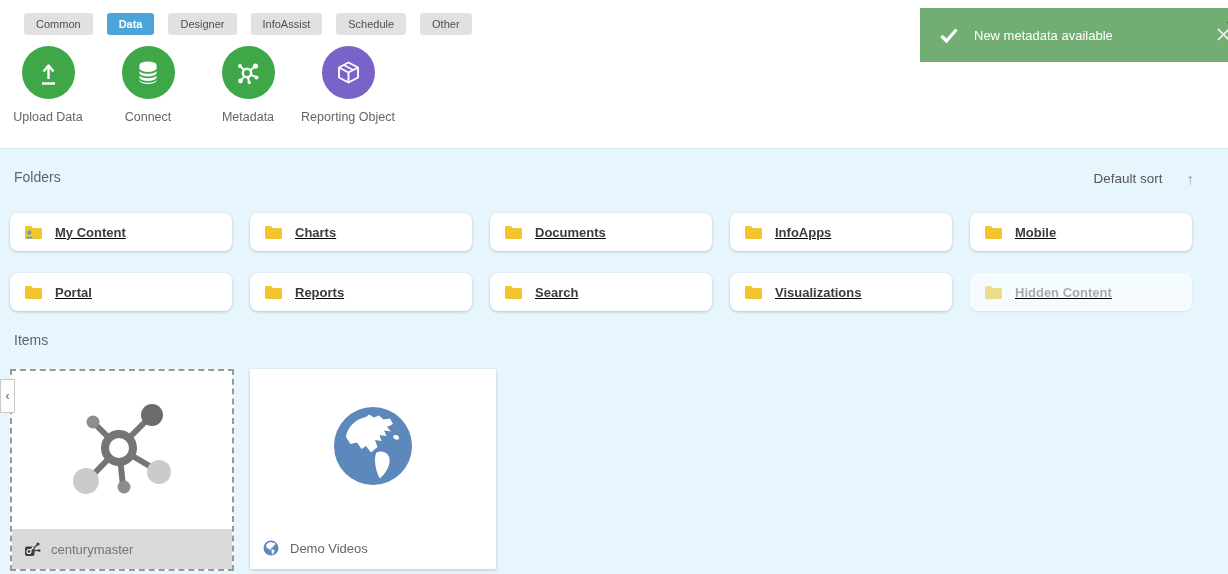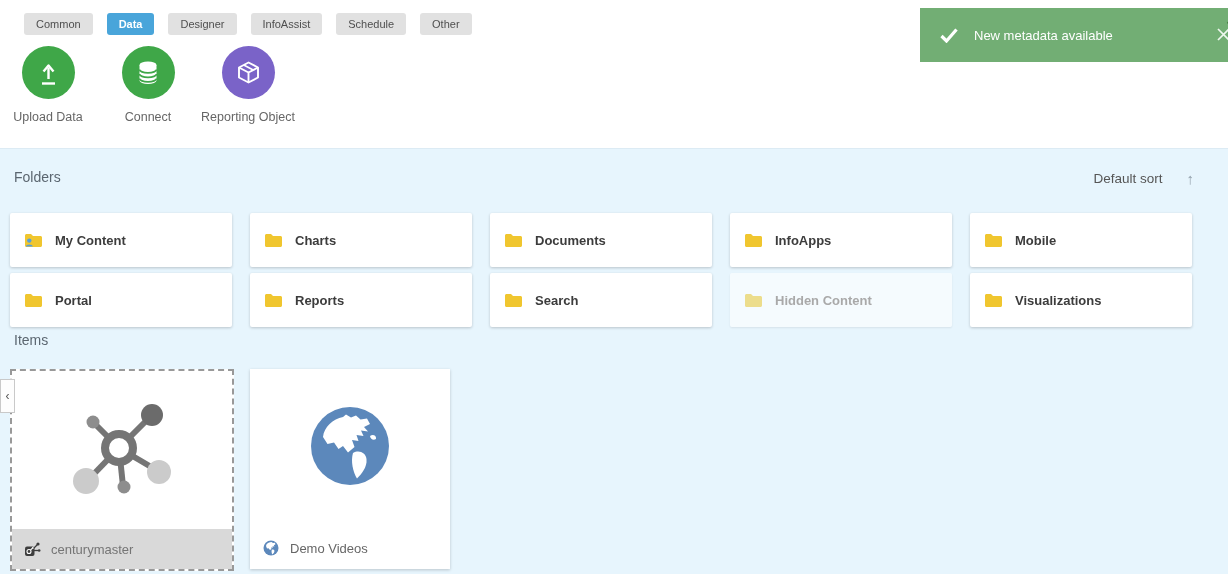--- a/index.html
+++ b/index.html
@@ -33,37 +33,37 @@
            border-top:1px solid #dcebf4;box-sizing:border-box;border-bottom:2px solid #bcc5ca;}
   .section-label{position:absolute;font-size:14px;color:#5b6670;}
   .lbl-folders{left:14px;top:20px;}
   .lbl-items{left:14px;top:183px;}
   .sort{position:absolute;right:34px;top:21px;display:flex;align-items:center;gap:24px;cursor:pointer;}
   .sort .sort-label{font-size:13.5px;color:#555;}
   .sort .sort-arrow{font-size:15px;color:#94a2ac;}
 
   .folder-row{position:absolute;left:10px;display:flex;gap:18px;}
   .r1{top:64px;} .r2{top:124px;}
-  .folder-card{width:222px;height:54px;background:#fff;border-radius:2px;
+  .folder-card{width:222px;height:38px;background:#fff;border-radius:8px;
                box-shadow:0 1px 3px rgba(0,0,0,0.2);display:flex;align-items:center;
-               box-sizing:border-box;padding-left:14px;gap:12px;cursor:pointer;}
+               box-sizing:border-box;padding-left:14px;gap:12px;cursor:pointer;text-decoration:underline;}
   .folder-card .flabel{font-size:13px;font-weight:bold;color:#3c3c3c;}
   .folder-card.hidden-card{background:rgba(255,255,255,0.6);box-shadow:0 1px 2px rgba(0,0,0,0.08);}
   .folder-card.hidden-card .flabel{color:#a9a9a9;}
 
   
   .item-card{position:absolute;background:#fff;box-shadow:0 1px 3px rgba(0,0,0,0.2);cursor:pointer;text-align:right;}
   .card-century{left:10px;top:220px;width:224px;height:202px;border:2px dashed #999;
                 box-shadow:none;box-sizing:border-box;}
   .century-body{position:absolute;left:0;right:0;top:0;bottom:40px;display:flex;
                 align-items:center;justify-content:center;}
   .century-footer{position:absolute;left:0;right:0;bottom:0;height:40px;background:#d9d9d9;
                   display:flex;align-items:center;padding-left:12px;gap:10px;box-sizing:border-box;}
   .item-label{font-size:13px;color:#757575;}
-  .card-demo{left:250px;top:220px;width:200px;height:200px;}
+  .card-demo{left:250px;top:220px;width:246px;height:200px;}
   .demo-body{position:absolute;left:0;right:0;top:0;bottom:46px;display:flex;
              align-items:center;justify-content:center;}
   .demo-footer{position:absolute;left:0;right:0;bottom:0;height:42px;display:flex;
                align-items:center;padding-left:13px;gap:11px;box-sizing:border-box;}
   .demo-footer .item-label{color:#666;}
 
   .collapse-btn{position:absolute;left:0;top:230px;width:15px;height:34px;background:#fdfdfd;
                 border:1px solid #c9c9c9;box-sizing:border-box;display:flex;align-items:center;
                 justify-content:center;font-size:12px;color:#555;cursor:pointer;}
 </style>
@@ -100,20 +100,40 @@
           <ellipse cx="13" cy="6" rx="8.5" ry="3.4" fill="#fff"></ellipse>
           <path d="M4.5 6 V21.5 A8.5 3.4 0 0 0 21.5 21.5 V6" fill="#fff"></path>
           <path d="M4.5 10.5 A8.5 3.4 0 0 0 21.5 10.5" stroke="#3fa748" stroke-width="1.8" fill="none"></path>
           <path d="M4.5 15 A8.5 3.4 0 0 0 21.5 15" stroke="#3fa748" stroke-width="1.8" fill="none"></path>
           <path d="M4.5 19.5 A8.5 3.4 0 0 0 21.5 19.5" stroke="#3fa748" stroke-width="1.8" fill="none"></path>
         </svg>
       </div>
       <div class="label">Connect</div>
     </div>
 
+    <div class="action">
+      <div class="circle green">
+        <svg width="28" height="28" viewBox="0 0 28 28">
+          <g stroke="#fff" stroke-width="2" fill="none">
+            <path d="M13 14 L6 7"></path>
+              <path d="M13 14 L21 7.5"></path>
+              <path d="M13 14 L22 18"></path>
+            <path d="M13 14 L7 21.5"></path>
+              <path d="M13 14 L15 23"></path>
+          </g>
+          <circle cx="13" cy="14" r="4.2" fill="#3fa748" stroke="#fff" stroke-width="2.4"></circle>
+          <circle cx="6" cy="7" r="2" fill="#fff"></circle>
+          <circle cx="21.5" cy="7" r="2.6" fill="#fff"></circle>
+          <circle cx="22.5" cy="18.5" r="2" fill="#fff"></circle>
+          <circle cx="6.5" cy="22" r="2.4" fill="#fff"></circle>
+          <circle cx="15.3" cy="23.5" r="1.7" fill="#fff"></circle>
+        </svg>
+      </div>
+      <div class="label">Metadata</div>
+    </div>
 
     <div class="action">
       <div class="circle purple">
         <svg width="27" height="27" viewBox="0 0 27 27">
           <path d="M13.5 3.5 L23 8.5 V18.5 L13.5 23.5 L4 18.5 V8.5 Z" fill="none" stroke="#fff" stroke-width="1.9" stroke-linejoin="round"></path>
           <path d="M4 8.5 L13.5 13.5 L23 8.5 M13.5 13.5 V23.5" fill="none" stroke="#fff" stroke-width="1.9" stroke-linejoin="round"></path>
           <path d="M8.8 6 L18.2 11" fill="none" stroke="#fff" stroke-width="1.6"></path>
         </svg>
       </div>
       <div class="label">Reporting Object</div>
@@ -195,31 +215,31 @@
             <path d="M1 2.5 C1 1.7 1.7 1 2.5 1 H7 L9 3 H16.5 C17.3 3 18 3.7 18 4.5 V12.5 C18 13.3 17.3 14 16.5 14 H2.5 C1.7 14 1 13.3 1 12.5 Z" fill="#f0c62f"></path>
           </svg>
         <span class="flabel">Reports</span>
       </div>
       <div class="folder-card">
         <svg width="19" height="15" viewBox="0 0 19 15">
             <path d="M1 2.5 C1 1.7 1.7 1 2.5 1 H7 L9 3 H16.5 C17.3 3 18 3.7 18 4.5 V12.5 C18 13.3 17.3 14 16.5 14 H2.5 C1.7 14 1 13.3 1 12.5 Z" fill="#f0c62f"></path>
           </svg>
         <span class="flabel">Search</span>
       </div>
+      <div class="folder-card">
+        <svg width="19" height="15" viewBox="0 0 19 15">
+            <path d="M1 2.5 C1 1.7 1.7 1 2.5 1 H7 L9 3 H16.5 C17.3 3 18 3.7 18 4.5 V12.5 C18 13.3 17.3 14 16.5 14 H2.5 C1.7 14 1 13.3 1 12.5 Z" fill="#f0c62f"></path>
+          </svg>
+        <span class="flabel">Visualizations</span>
+      </div>
       <div class="folder-card hidden-card">
         <svg width="19" height="15" viewBox="0 0 19 15">
             <path d="M1 2.5 C1 1.7 1.7 1 2.5 1 H7 L9 3 H16.5 C17.3 3 18 3.7 18 4.5 V12.5 C18 13.3 17.3 14 16.5 14 H2.5 C1.7 14 1 13.3 1 12.5 Z" fill="#ecdd8c"></path>
           </svg>
         <span class="flabel">Hidden Content</span>
-      </div>
-      <div class="folder-card">
-        <svg width="19" height="15" viewBox="0 0 19 15">
-            <path d="M1 2.5 C1 1.7 1.7 1 2.5 1 H7 L9 3 H16.5 C17.3 3 18 3.7 18 4.5 V12.5 C18 13.3 17.3 14 16.5 14 H2.5 C1.7 14 1 13.3 1 12.5 Z" fill="#f0c62f"></path>
-          </svg>
-        <span class="flabel">Visualizations</span>
       </div>
     </div>
 
     <div class="section-label lbl-items">Items</div>
 
     <div class="item-card card-century">
       <div class="century-body">
         <svg width="112" height="100" viewBox="0 0 110 100">
           <g stroke="#757575" stroke-width="6" fill="none">
             <path d="M52 48 L27 23"></path>

